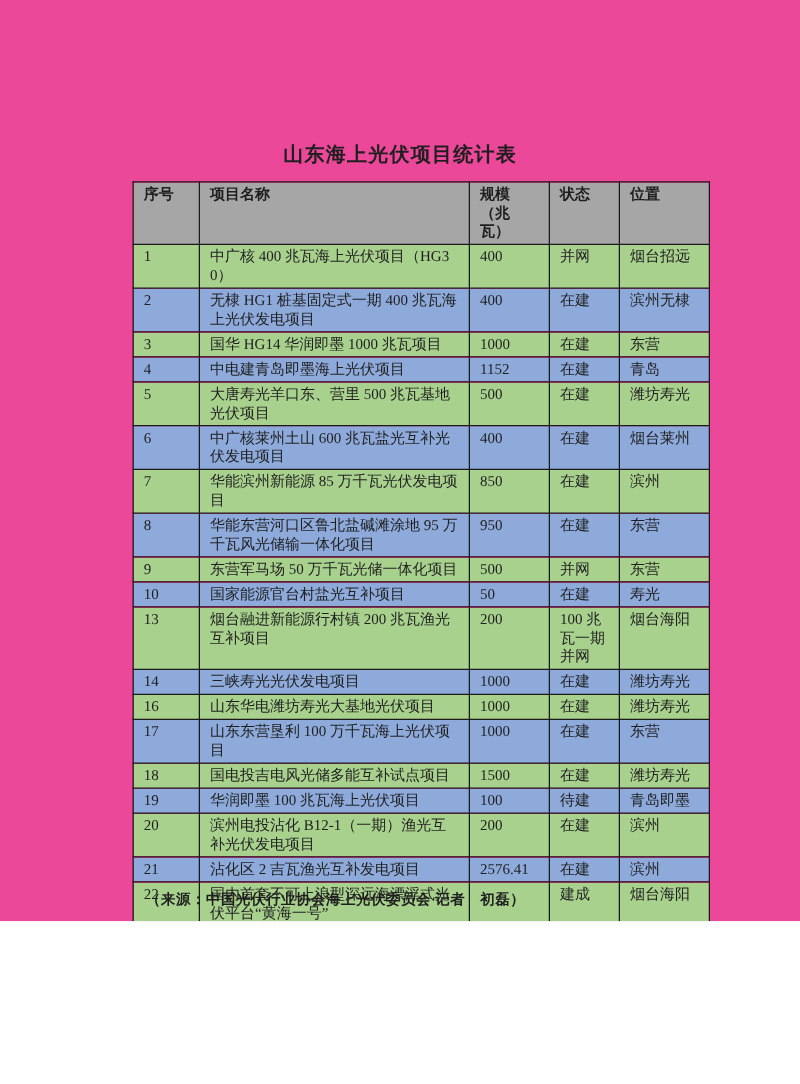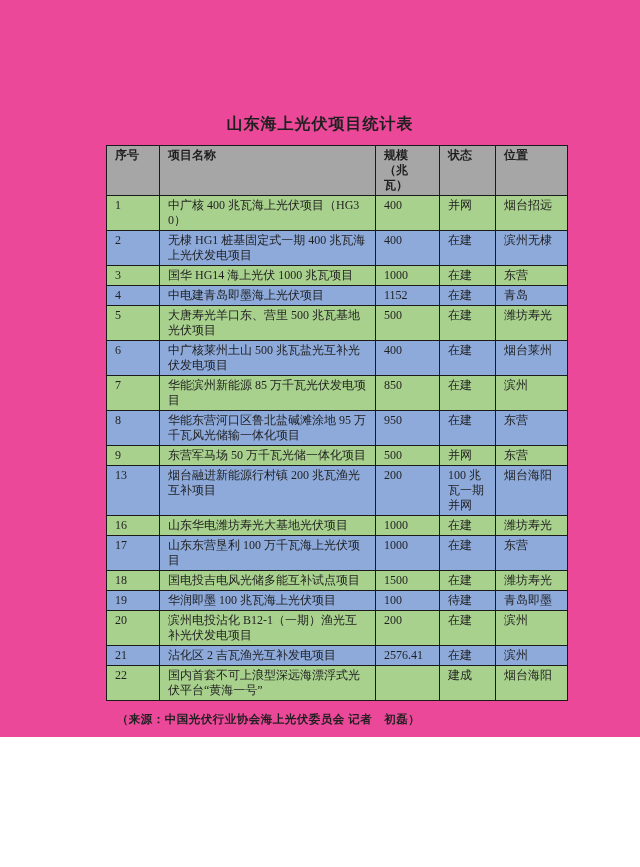--- a/index.html
+++ b/index.html
@@ -99,21 +99,21 @@
   <tr>
     <td>2</td>
     <td>无棣 HG1 桩基固定式一期 400 兆瓦海上光伏发电项目</td>
     <td>400</td>
     <td>在建</td>
     <td>滨州无棣</td>
   </tr>
 
   <tr>
     <td>3</td>
-    <td>国华 HG14 海上光伏 1000 兆瓦项目</td>
+    <td>国华 HG14 华润即墨 1000 兆瓦项目</td>
     <td>1000</td>
     <td>在建</td>
     <td>东营</td>
   </tr>
 
   <tr>
     <td>4</td>
     <td>中电建青岛即墨海上光伏项目</td>
     <td>1152</td>
     <td>在建</td>
@@ -123,21 +123,21 @@
   <tr>
     <td>5</td>
     <td>大唐寿光羊口东、营里 500 兆瓦基地光伏项目</td>
     <td>500</td>
     <td>在建</td>
     <td>潍坊寿光</td>
   </tr>
 
   <tr>
     <td>6</td>
-    <td>中广核莱州土山 500 兆瓦盐光互补光伏发电项目</td>
+    <td>中广核莱州土山 600 兆瓦盐光互补光伏发电项目</td>
     <td>400</td>
     <td>在建</td>
     <td>烟台莱州</td>
   </tr>
 
   <tr>
     <td>7</td>
     <td>华能滨州新能源 85 万千瓦光伏发电项目</td>
     <td>850</td>
     <td>在建</td>
@@ -153,31 +153,45 @@
   </tr>
 
   <tr>
     <td>9</td>
     <td>东营军马场 50 万千瓦光储一体化项目</td>
     <td>500</td>
     <td>并网</td>
     <td>东营</td>
   </tr>
 
+  <tr>
+    <td>10</td>
+    <td>国家能源官台村盐光互补项目</td>
+    <td>50</td>
+    <td>在建</td>
+    <td>寿光</td>
+  </tr>
 
 
 
   <tr>
     <td>13</td>
     <td>烟台融进新能源行村镇 200 兆瓦渔光互补项目</td>
     <td>200</td>
     <td>100 兆瓦一期并网</td>
     <td>烟台海阳</td>
   </tr>
 
+  <tr>
+    <td>14</td>
+    <td>三峡寿光光伏发电项目</td>
+    <td>1000</td>
+    <td>在建</td>
+    <td>潍坊寿光</td>
+  </tr>
 
 
   <tr>
     <td>16</td>
     <td>山东华电潍坊寿光大基地光伏项目</td>
     <td>1000</td>
     <td>在建</td>
     <td>潍坊寿光</td>
   </tr>
 

